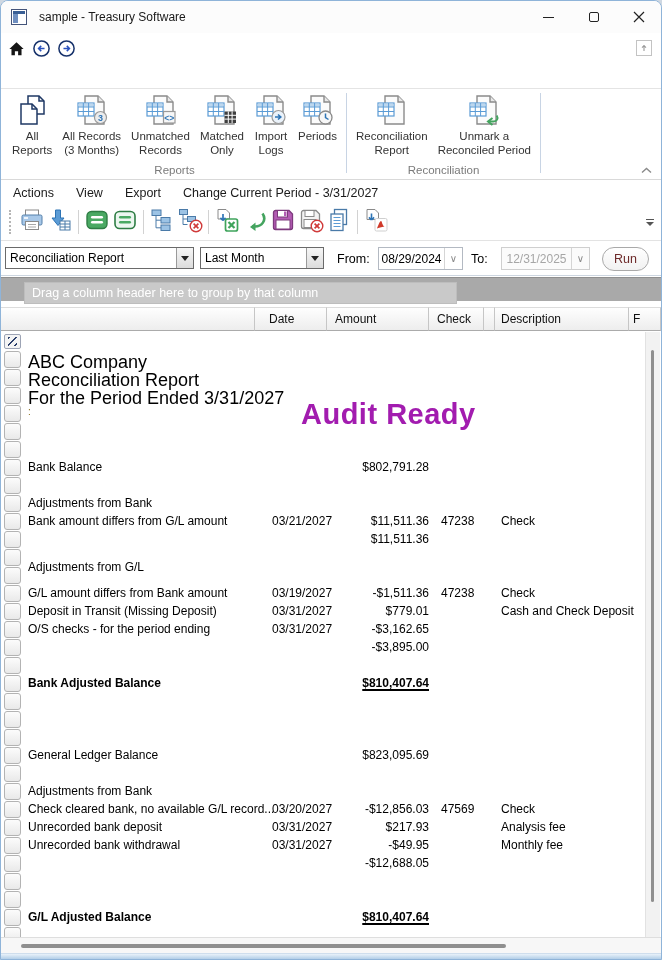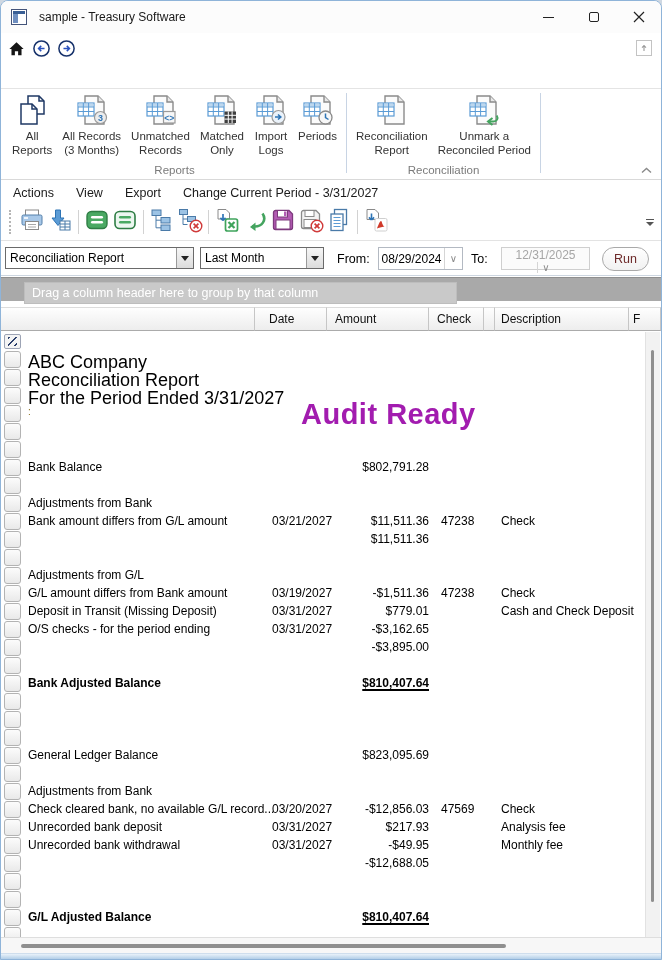--- a/index.html
+++ b/index.html
@@ -417,21 +417,21 @@
       <span class="cbtn">
           <span class="tri"></span>
         </span>
     </div>
     <span class="flabel" style="left:336px;">From:</span>
     <div class="datefield" style="left:377px; width:85px;">
       <span class="dval">08/29/2024</span>
       <span class="dbtn">∨</span>
     </div>
     <span class="flabel" style="left:470px;">To:</span>
-    <div class="datefield disabled" style="left:500px; width:89px;flex-direction:column;">
+    <div class="datefield disabled" style="left:500px; width:89px;">
       <span class="dval">12/31/2025</span>
       <span class="dbtn">∨</span>
     </div>
     <button class="run-btn">Run</button>
   </div>
 
   <div class="band grouppanel">
     <div class="grouphint">Drag a column header here to group by that column</div>
   </div>
 
@@ -509,21 +509,21 @@
           <span class="lbl">Bank amount differs from G/L amount</span>
           <span class="dt">03/21/2027</span>
           <span class="amt">$11,511.36</span>
           <span class="chk">47238</span>
           <span class="dsc">Check</span>
         </div>
         <div class="rrow" style="top: 180px;">
           <span class="amt">$11,511.36</span>
         </div>
         <div class="rrow" style="top: 198px;"></div>
-        <div class="rrow" style="top: 216px;">
+        <div class="rrow" style="top: 208px;">
           <span class="lbl">Adjustments from G/L</span>
         </div>
         <div class="rrow" style="top: 234px;">
           <span class="lbl">G/L amount differs from Bank amount</span>
           <span class="dt">03/19/2027</span>
           <span class="amt">-$1,511.36</span>
           <span class="chk">47238</span>
           <span class="dsc">Check</span>
         </div>
         <div class="rrow" style="top: 252px;">

